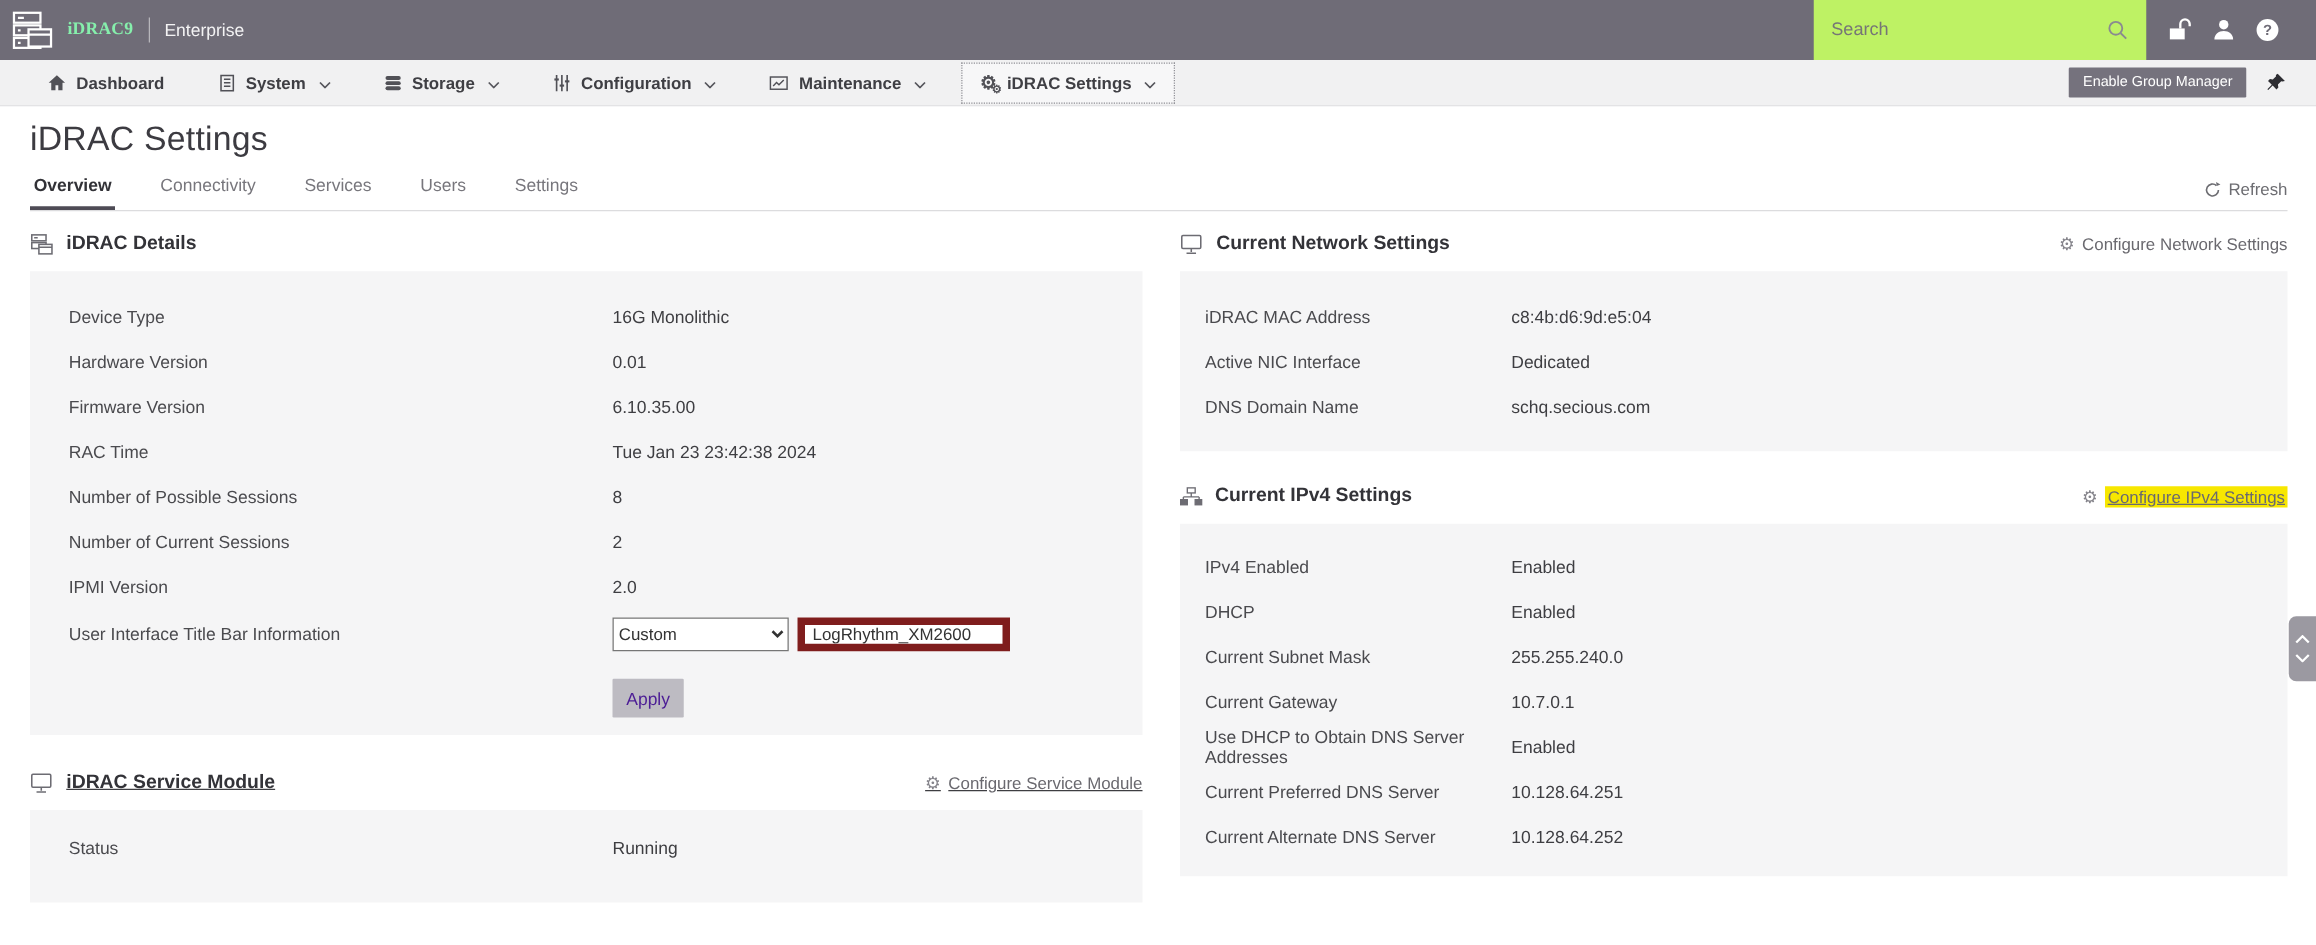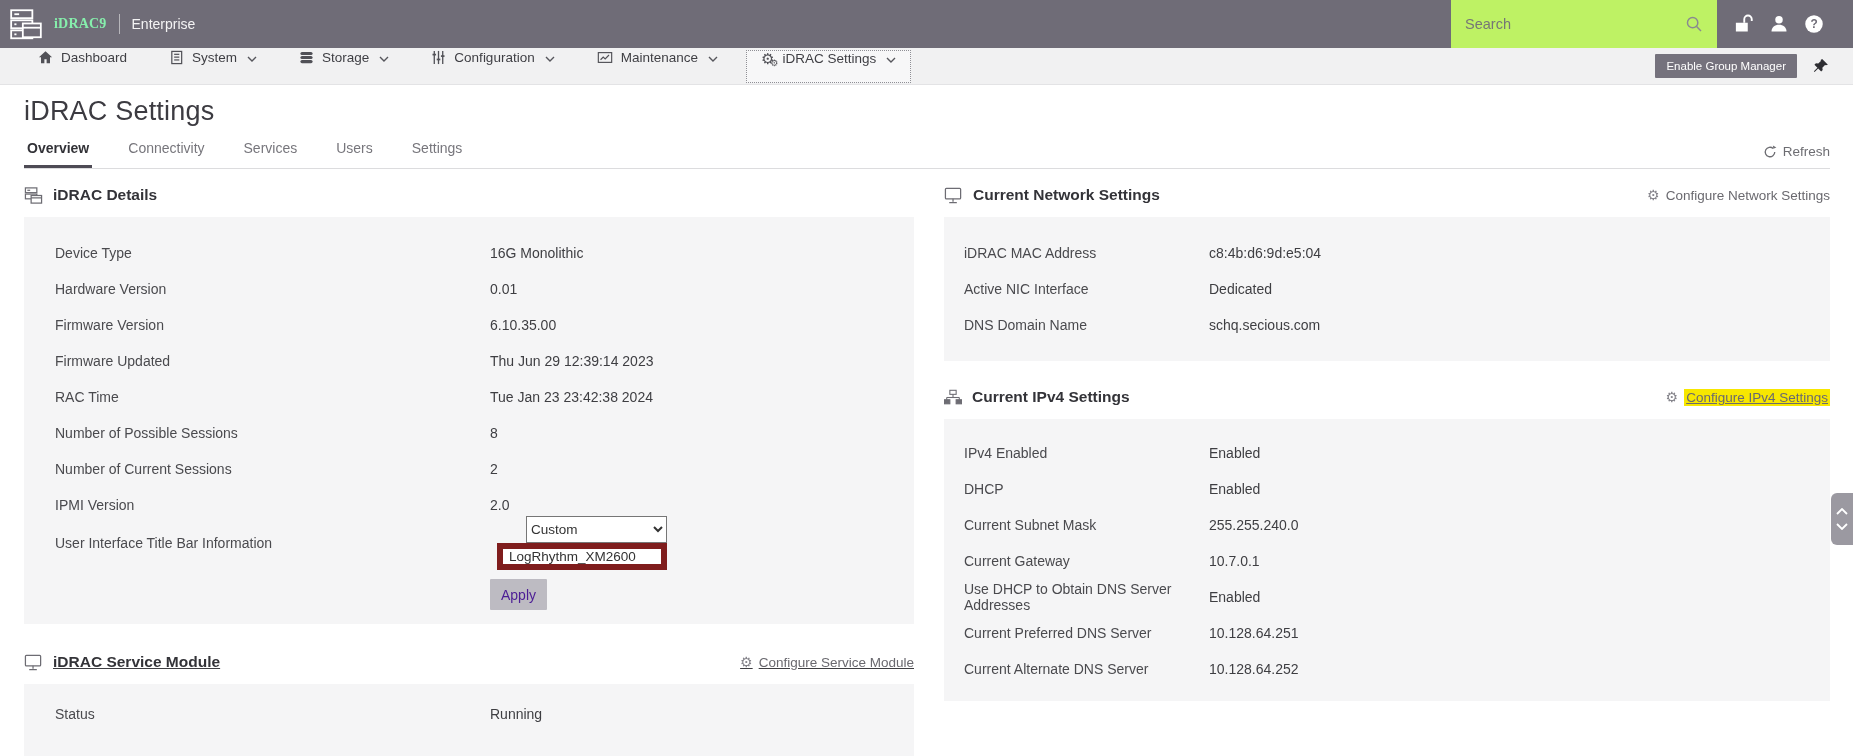--- a/index.html
+++ b/index.html
@@ -19,22 +19,22 @@
   .searchbox input { flex: 1; border: none; outline: none; font-size: 14.5px; color: #444;
     font-family: "Liberation Sans", sans-serif; background: transparent; }
   .searchbox input::placeholder { color: #767676; }
   .top-icons { display: flex; align-items: center; gap: 9px; padding-left: 14px; }
   .tico { width: 26px; height: 26px; display: flex; align-items: center; justify-content: center; cursor: pointer; }
 
   
   .navbar { height: 37px; background: var(--c-navbar_bg, #f1f1f2); border-bottom: 1px solid #e3e3e5;
     display: flex; align-items: center; justify-content: space-between; padding: 0 24px; }
   .nav-left { display: flex; align-items: center; gap: 14px; height: 100%; }
-  .nav-item { display: flex; align-items: flex-start; gap: 8px; padding: 0 14px; height: 33px;
-    font-size: 13.5px; font-weight: 400; color: #3f3f44; cursor: pointer; white-space: nowrap; }
+  .nav-item { display: flex; align-items: center; gap: 8px; padding: 0 14px; height: 33px;
+    font-size: 13.5px; font-weight: 700; color: #3f3f44; cursor: pointer; white-space: nowrap; }
   .nav-item .nicon { display: flex; align-items: center; color: #515157; }
   .nav-item.active { background: #f7f7f8; border: 1px dotted #8f8f95; }
   .chev { margin-left: 2px; }
   .nav-right { display: flex; align-items: center; gap: 16px; }
   .egm-btn { background: var(--c-button_bg, #75727d); color: #fff; border: none; font-size: 11.5px;
     padding: 6px 11px; cursor: pointer; font-family: "Liberation Sans", sans-serif; border-radius: 1px; }
   .pin { display: flex; align-items: center; cursor: pointer; }
 
   
   h1.page-title { margin: 11px 0 0 24px; font-size: 27px; font-weight: 300; color: #3c3b41; letter-spacing: .2px; }
@@ -61,21 +61,21 @@
   .panel.pad-right-lg { padding: 16px 0 14px 0; }
   .panel.pad-service { padding: 12px 0 26px 0; }
   .kv-row { display: flex; align-items: center; height: 36px; font-size: 14px; }
   .col-left .kv-row { padding-left: 31px; }
   .col-right .kv-row { padding-left: 20px; }
   .col-left .kv-label { width: 435px; flex: none; color: var(--c-text_label, #4a4a4e); }
   .col-right .kv-label { width: 245px; flex: none; color: var(--c-text_label, #4a4a4e); }
   .kv-value { color: var(--c-text_dark, #3e3e42); }
 
   .kv-row.tall { height: 40px; }
-  .controls { display: flex; align-items: flex-end; flex-direction: column; }
+  .controls { display: flex; align-items: flex-end; }
   .controls select { width: 141px; height: 27px; font-size: 13.5px; border: 1px solid #767676;
     background: #fff; color: #333; font-family: "Liberation Sans", sans-serif; }
   .controls input.txt { width: 170px; height: 27px; margin-left: 7px; border: 6px solid #7f1d1d;
     padding: 0 6px; font-size: 13.5px; color: #333; font-family: "Liberation Sans", sans-serif; outline: none; }
   .apply-row { height: 47px; align-items: flex-end; }
   button.apply { width: 57px; height: 31px; border: none; background: var(--c-apply_disabled, #bdbbc2);
     color: #4c1d95; font-size: 14px; font-family: "Liberation Sans", sans-serif; border-radius: 1px; cursor: default; }
 
   .svc-head { margin-top: 26px; text-decoration: underline; }
   .ipv4-head { margin-top: 24px; }
@@ -278,24 +278,20 @@
           </div>
           <div class="kv-row">
             <span class="kv-label">Hardware Version</span>
             <span class="kv-value">0.01</span>
           </div>
           <div class="kv-row">
             <span class="kv-label">Firmware Version</span>
             <span class="kv-value">6.10.35.00</span>
           </div>
           <div class="kv-row">
-            <span class="kv-label">Firmware Updated</span>
-            <span class="kv-value">Thu Jun 29 12:39:14 2023</span>
-          </div>
-          <div class="kv-row">
             <span class="kv-label">RAC Time</span>
             <span class="kv-value">Tue Jan 23 23:42:38 2024</span>
           </div>
           <div class="kv-row">
             <span class="kv-label">Number of Possible Sessions</span>
             <span class="kv-value">8</span>
           </div>
           <div class="kv-row">
             <span class="kv-label">Number of Current Sessions</span>
             <span class="kv-value">2</span>

